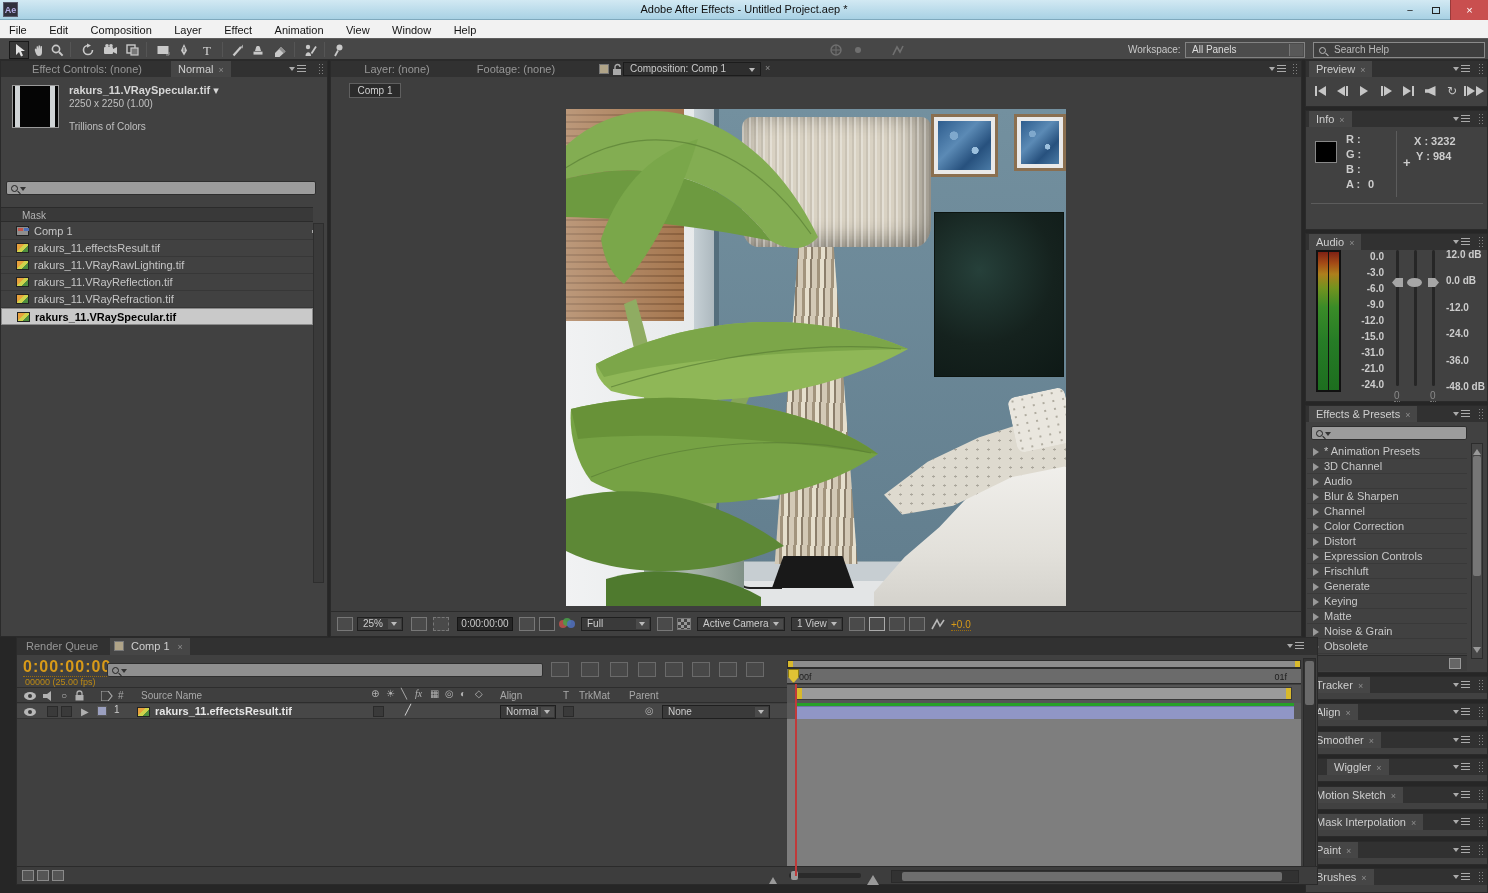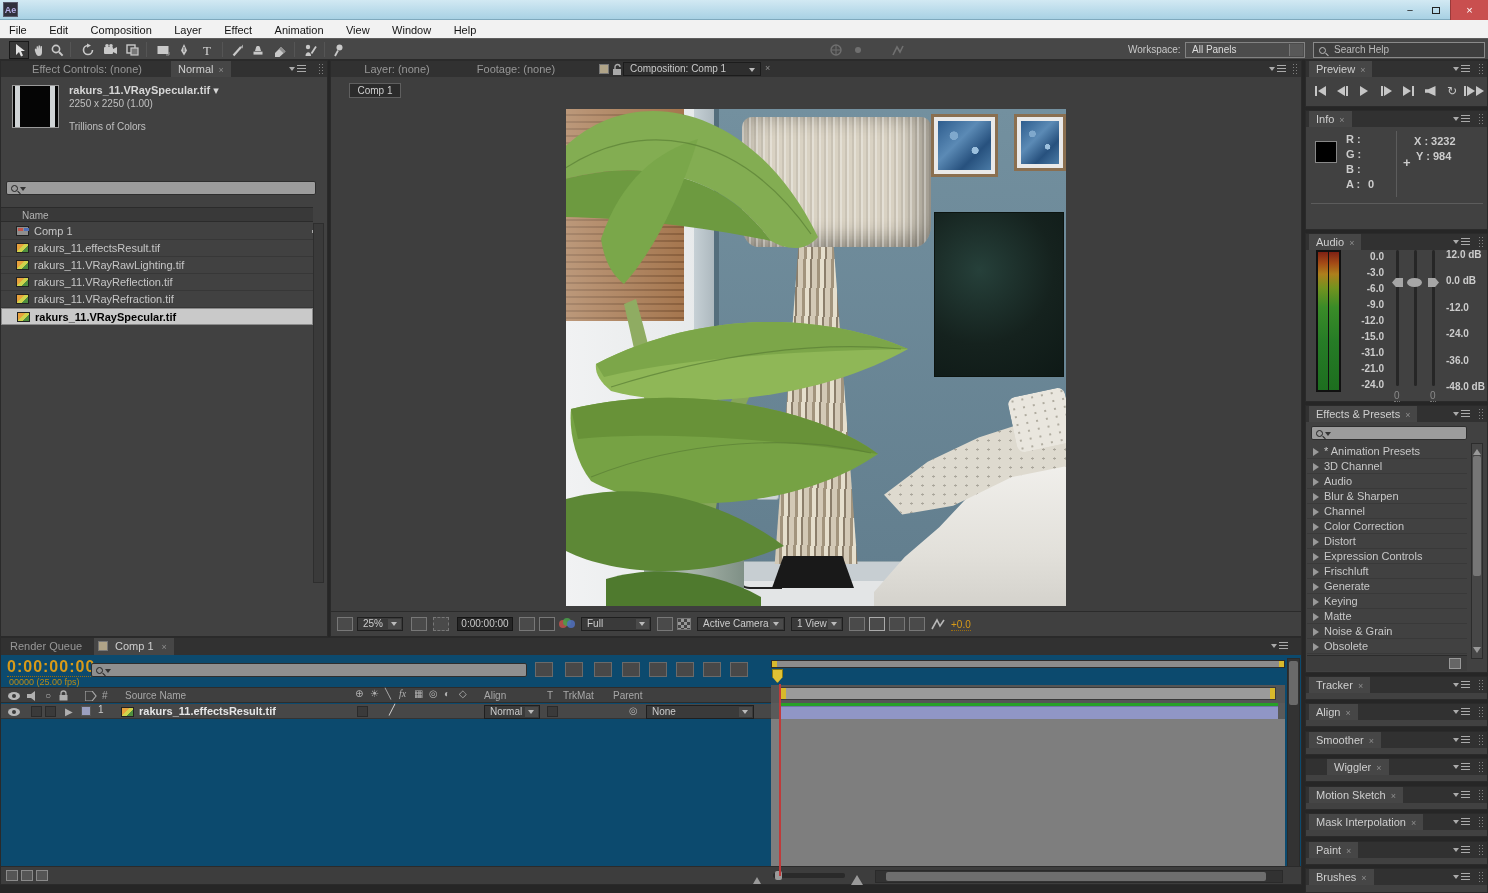--- a/index.html
+++ b/index.html
@@ -177,21 +177,21 @@
 
   .fxrow{position:absolute;left:1px;width:160px;height:15px;line-height:15px;font-size:11px;color:#c8c8c8;
     border-bottom:1px solid #393939;padding-left:17px;}
   .fxrow::before{content:'';position:absolute;left:6px;top:4px;border:4px solid transparent;border-left:6px solid #9a9a9a;}
   #fx-vscroll{position:absolute;right:4px;top:37px;width:12px;height:216px;background:#474747;border:1px solid #2c2c2c;}
   #fx-vscroll .handle{position:absolute;left:1px;width:8px;background:#767676;border-radius:2px;}
 
   .mini{position:absolute;left:1305px;width:183px;height:24px;background:#414141;border:1px solid #2a2a2a;}
 
   
-  #timeline{left:0;top:637px;width:1302px;height:248px;background:#0c4a6e;}
+  #timeline{left:16px;top:637px;width:1302px;height:248px;background:#404040;}
   #timeline .tabbar{height:17px;}
   #tl-timecode{position:absolute;left:6px;top:20px;font-size:16px;font-weight:bold;color:#d89a18;
     border-bottom:1px dotted #9a6d10;letter-spacing:1px;}
   #tl-frameinfo{position:absolute;left:8px;top:39px;font-size:9px;color:#bd8a14;}
   .tl-icon{position:absolute;top:24px;width:18px;height:15px;border:1px solid #6a6a6a;background:#484848;}
   #tl-colhead{position:absolute;left:0;top:49px;width:770px;height:16px;background:#3f3f3f;
     border-top:1px solid #2d2d2d;border-bottom:1px solid #2d2d2d;}
   .collabel{position:absolute;top:2px;font-size:10px;color:#a8a8a8;}
   #tl-layer{position:absolute;left:0;top:66px;width:770px;height:15px;background:#474747;border-bottom:1px solid #333;}
   .cell-box{position:absolute;top:2px;width:11px;height:11px;background:#3a3a3a;border:1px solid #2a2a2a;}
@@ -219,20 +219,21 @@
   #zoom-slider .knob{position:absolute;left:2px;top:-2px;width:7px;height:9px;background:#9a9a9a;border-radius:2px;}
 
   .eye{display:inline-block;width:12px;height:8px;border:1px solid transparent;background:#b8b8b8;border-radius:50%;position:relative;}
   .eye::after{content:'';position:absolute;left:3px;top:1px;width:4px;height:4px;border-radius:50%;background:#3a3a3a;}
 </style>
 </head>
 <body>
 
 <div id="titlebar">
   <div id="ae-logo">Ae</div>
+  <div id="title-text">Adobe After Effects - Untitled Project.aep *</div>
   <div class="winbtn" id="btn-min">−</div>
   <div class="winbtn" id="btn-restore">
       <i></i>
     </div>
   <div class="winbtn" id="btn-close">×</div>
 </div>
 
 <div id="menubar">
   <span class="menu-item">File</span>
   <span class="menu-item">Edit</span>
@@ -374,21 +375,21 @@
     <i style="left:2px"></i>
       <i style="right:3px"></i>
   </div>
   <div class="proj-name"><span>rakurs_11.VRaySpecular.tif</span> ▾</div>
   <div class="proj-sub" style="top:37px">2250 x 2250 (1.00)</div>
   <div class="proj-sub" style="top:60px">Trillions of Colors</div>
   <div class="searchbox" style="left:5px;top:120px;width:310px">
     <span class="mag" style="left:4px;top:3px"></span>
     <span class="sarr"></span>
   </div>
-  <div id="proj-list-header">Name</div>
+  <div id="proj-list-header">Mask</div>
   <div class="prow" style="top:162px">
     <span class="cicon"></span>
     <span class="nm">Comp 1</span>
   </div>
   <div class="prow" style="top:179px">
     <span class="ficon"></span>
     <span class="nm">rakurs_11.effectsResult.tif</span>
   </div>
   <div class="prow" style="top:196px">
     <span class="ficon"></span>
@@ -728,20 +729,24 @@
   <div class="tl-icon" style="left:621px"></div>
   <div class="tl-icon" style="left:648px"></div>
   <div class="tl-icon" style="left:675px"></div>
   <div class="tl-icon" style="left:702px"></div>
   <div class="tl-icon" style="left:729px"></div>
 
   <div id="nav-bar">
     <i style="left:0"></i>
     <i style="right:0"></i>
   </div>
+  <div id="ruler">
+    <span class="abs" style="left:12px;top:3px">00f</span>
+    <span class="abs" style="right:14px;top:3px">01f</span>
+  </div>
   <div id="cti-head"></div>
   <div id="workarea-track">
     <div id="workarea-bar">
       <i style="left:0"></i>
       <i style="right:0"></i>
     </div>
   </div>
 
   <div id="tl-colhead">
     <span class="eye" style="position:absolute;left:7px;top:4px"></span>

